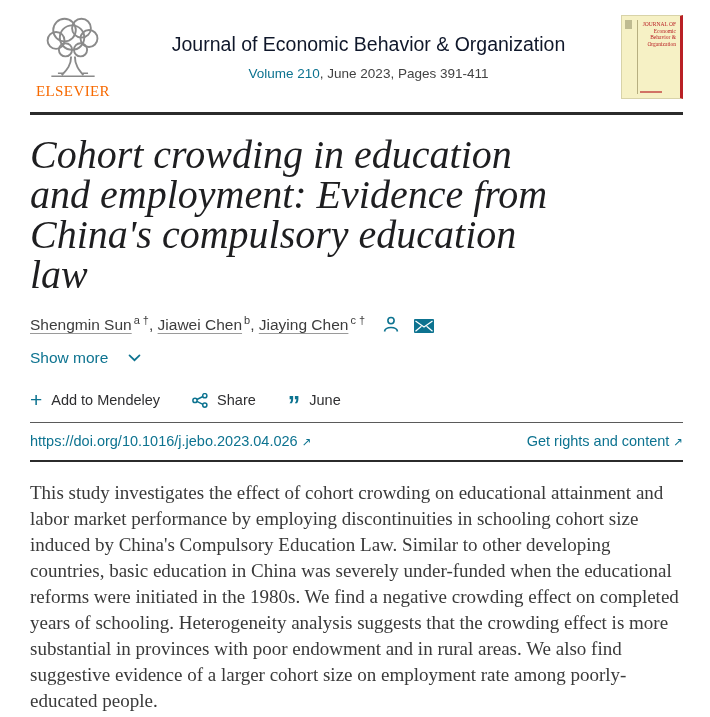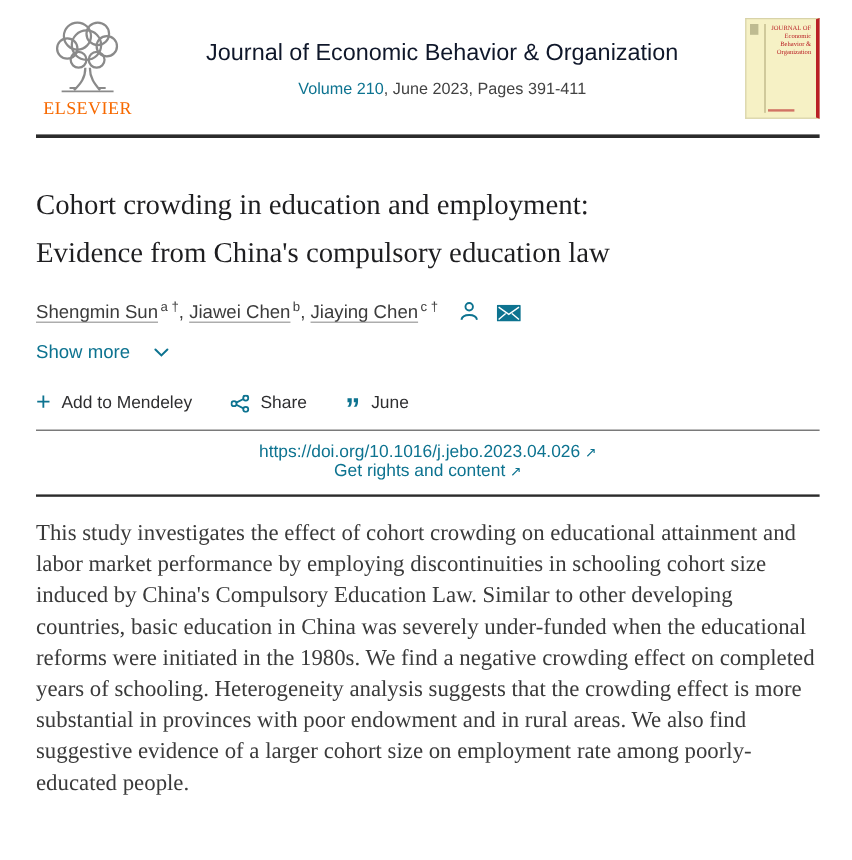--- a/index.html
+++ b/index.html
@@ -36,23 +36,23 @@
   .cover-spine { position:absolute; left:15px; top:4px; bottom:4px; width:1px; background:rgba(120,110,60,.5); }
   .cover-footer { position:absolute; bottom:5px; left:50%; transform:translateX(-50%);
     width:22px; height:2px; background:rgba(185,32,37,.6); }
 
   .rule-heavy  { border:none; border-top:3px solid #2b2b2b; }
   .rule-thin   { border:none; border-top:1px solid #5a5a5a; margin-top:14px; }
   .rule-heavy2 { border:none; border-top:2px solid #2b2b2b; }
 
   
   .article-title {
-    margin-top:36px; max-width:548px;
+    margin-top:20px; max-width:548px;
     font-family:"Liberation Serif", serif; font-weight:400;
-    font-size:24px; line-height:40px; color:#1e1e20;
+    font-size:40px; line-height:40px; color:#1e1e20;font-style:italic;
   }
   .authors { margin-top:19px; font-size:15.5px; color:#3c3c3c; }
   .author-name {
     color:#3c3c3c; text-decoration:underline; text-decoration-color:#9a9a9a;
     text-underline-offset:3px; cursor:pointer;
   }
   .author-sup { font-size:11px; color:#3c3c3c; margin-left:2px; }
   .authors svg { vertical-align:-3px; cursor:pointer; }
   .icon-person { margin-left:13px; }
   .icon-envelope { margin-left:9px; }
@@ -67,21 +67,21 @@
   .actions button {
     background:none; border:none; cursor:pointer; display:inline-flex;
     align-items:center; gap:9px; font-family:inherit;
     font-size:14.5px; color:#2e2e30;
   }
   .plus-glyph { color:#0d7390; font-size:21px; font-weight:400; line-height:14px; }
   .cite-glyph { color:#0d7390; font-size:25px; font-weight:700; line-height:0;
     position:relative; top:5px; }
 
   
-  .doi-row { display:flex; justify-content:space-between; align-items:center; padding:10px 0 11px;flex-direction:column; }
+  .doi-row { display:flex; justify-content:space-between; align-items:center; padding:10px 0 11px; }
   .doi-row a { color:#0d7390; text-decoration:none; font-size:14.5px; cursor:pointer; }
   .ext-arrow { font-size:11.5px; margin-left:4px;
     font-family:"DejaVu Sans", sans-serif; }
 
   
   .abstract-heading {
     margin-top:30px; font-family:"Liberation Serif", serif;
     font-weight:400; font-size:21px; color:#262626;
   }
   .abstract-text {

